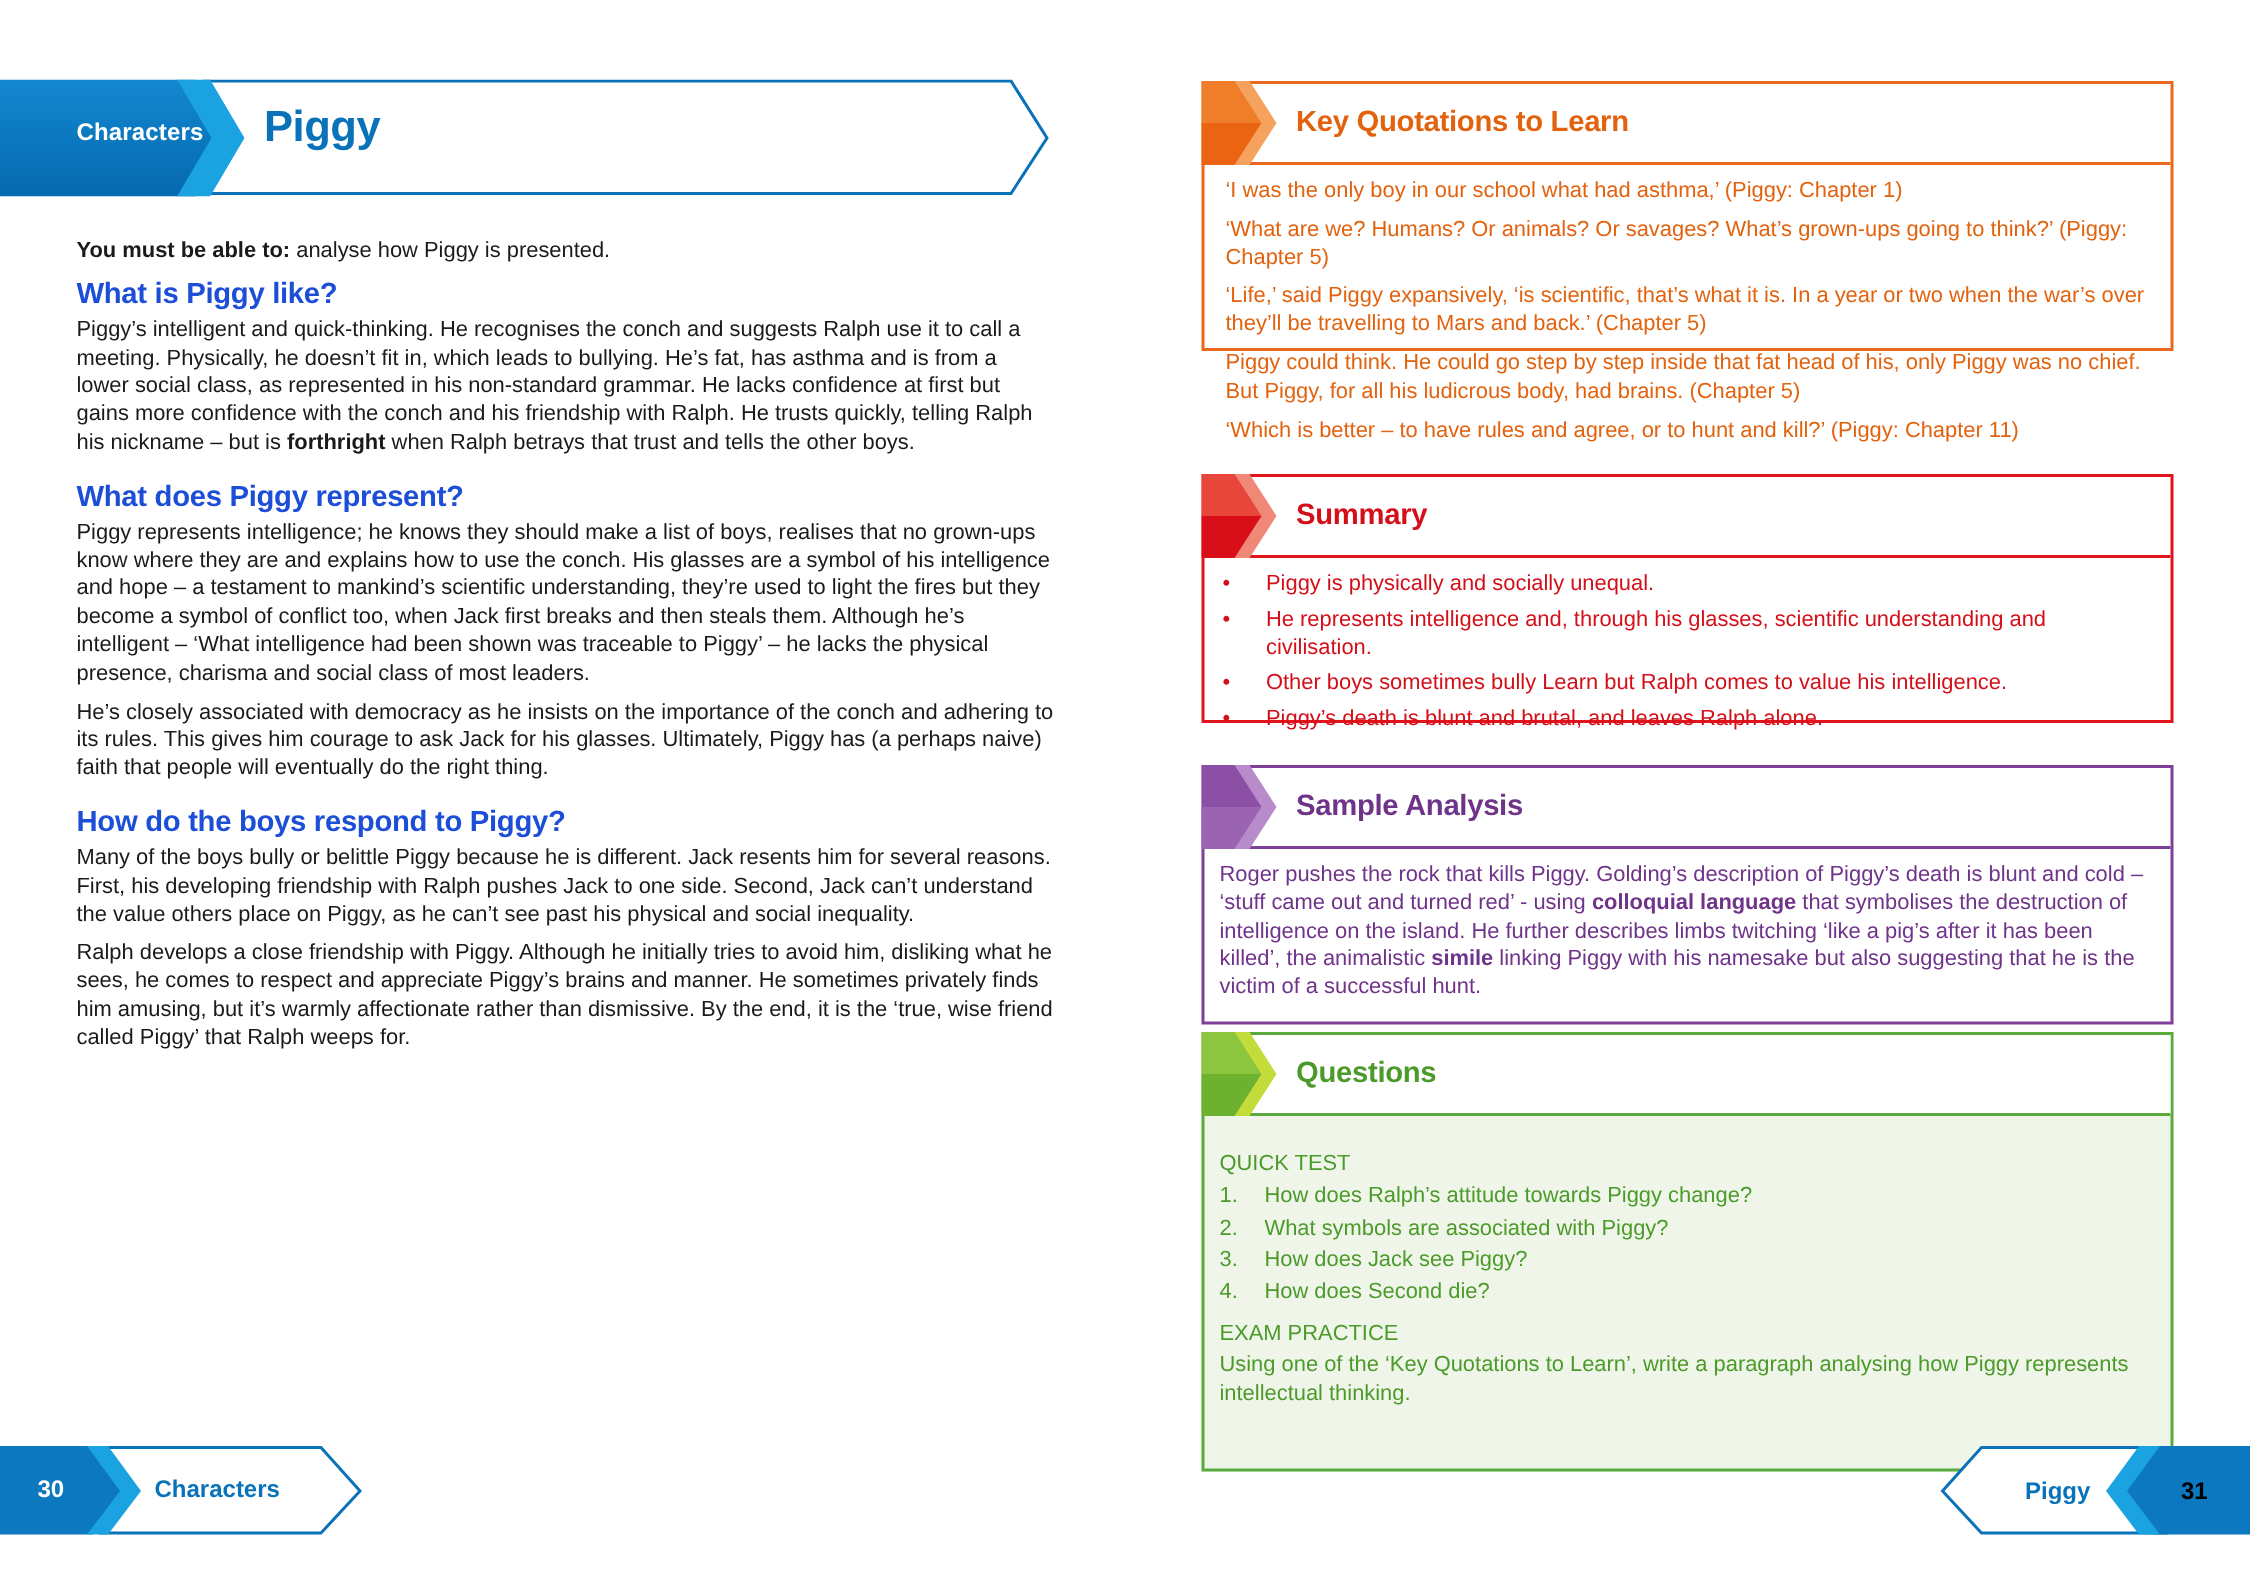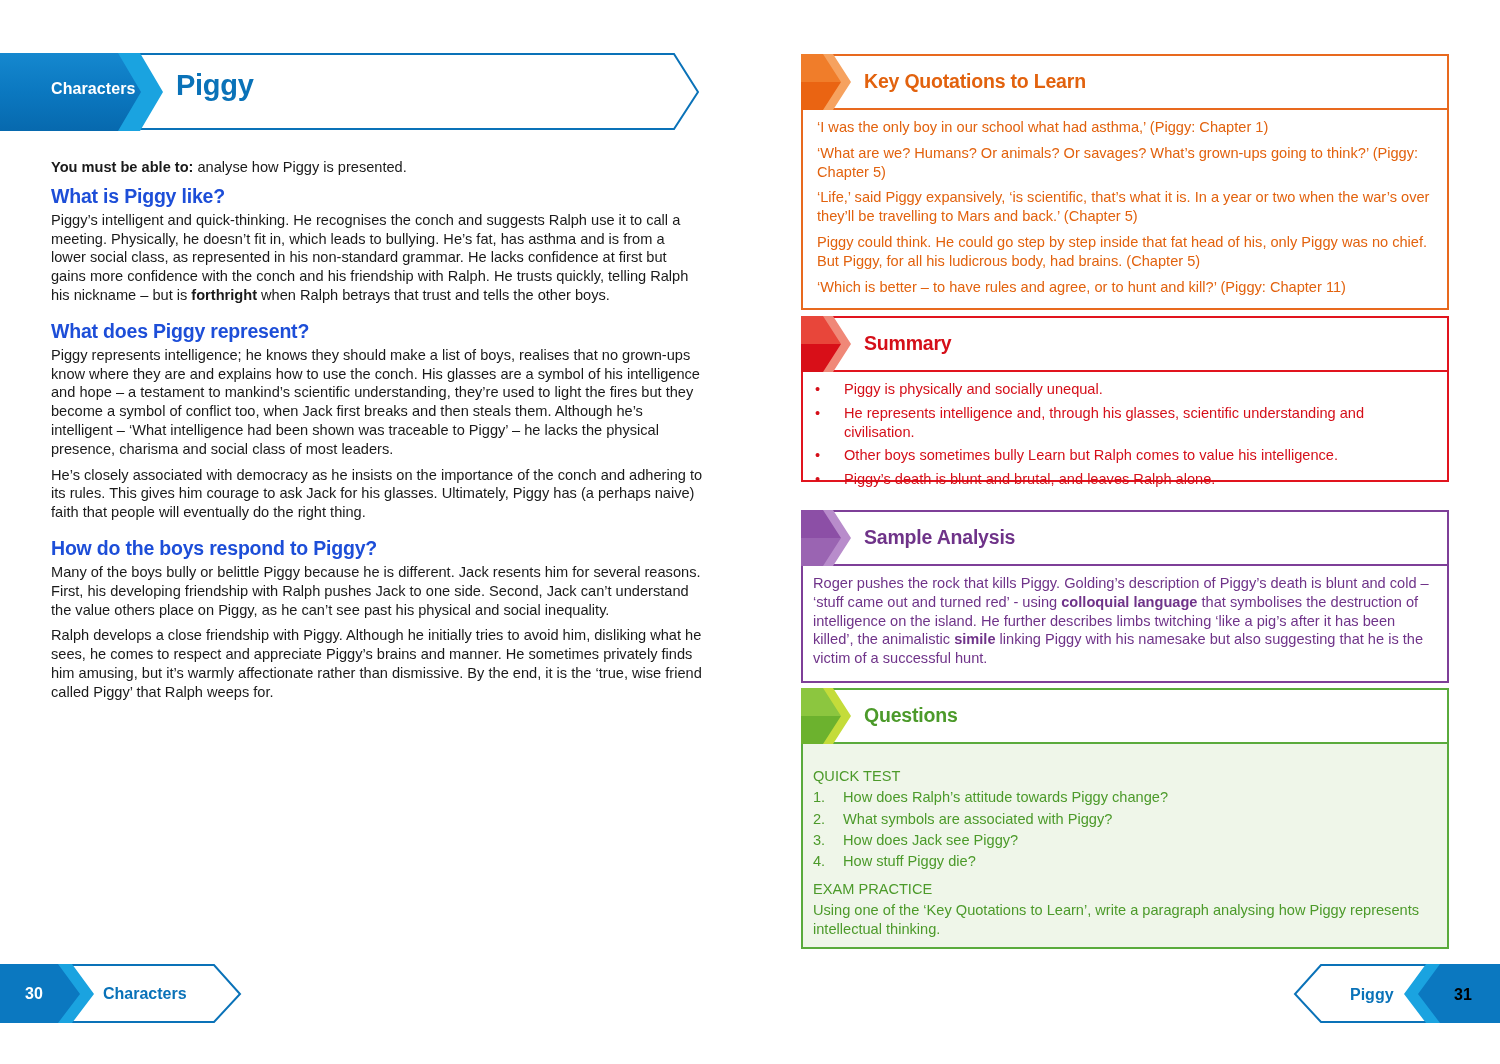--- a/index.html
+++ b/index.html
@@ -21,41 +21,41 @@
   .left-body .section { margin-bottom: 14px; }
   .left-body p b { font-weight: bold; }
 
   
   .box { position: absolute; left: 801px; width: 648px; border: 2px solid; background: #ffffff; }
   .box .box-head { position: relative; height: 54px; border-bottom: 2px solid; }
   .box .box-head svg { position: absolute; left: -2px; top: -2px; }
   .box .box-title { position: absolute; left: 61px; top: 14px; font-size: 19.5px; font-weight: bold; letter-spacing: -0.2px; }
   .box .box-body { padding: 8px 10px 6px 10px; font-size: 14.6px; line-height: 18.8px; }
 
-  .box.quotes { top: 54px; height: 256px; border-color: #e8691e; }
+  .box.quotes { top: 54px; height: 180px; border-color: #e8691e; }
   .box.quotes .box-head { border-color: #e8691e; }
   .box.quotes .box-title { color: #e2620e; }
   .box.quotes .box-body { color: #e2620e; padding-left: 14px; }
   .box.quotes .quote { margin-bottom: 7px; }
 
   .box.summary { top: 316px; height: 166px; border-color: #e1141e; }
   .box.summary .box-head { border-color: #e1141e; }
   .box.summary .box-title { color: #d50f19; }
   .box.summary .box-body { color: #d50f19; padding-top: 8px; }
   .box.summary ul { list-style: none; }
   .box.summary li { position: relative; padding-left: 31px; margin-bottom: 5px; }
   .box.summary li .bullet { position: absolute; left: 2px; top: 0; }
 
   .box.analysis { top: 510px; height: 173px; border-color: #7e3f98; }
   .box.analysis .box-head { border-color: #7e3f98; }
   .box.analysis .box-title { color: #6f3389; }
   .box.analysis .box-body { color: #6f3389; padding-top: 8px; }
   .box.analysis b { font-weight: bold; }
 
-  .box.questions { top: 688px; height: 261px; border-color: #5aab3c; background: #eff6e9; }
+  .box.questions { top: 688px; height: 293px; border-color: #5aab3c; background: #eff6e9; }
   .box.questions .box-head { border-color: #5aab3c; background: #ffffff; }
   .box.questions .box-title { color: #4c9a2a; }
   .box.questions .box-body { color: #4c9a2a; padding-top: 22px; line-height: 21.3px; }
   .box.questions .q-heading { text-transform: none; }
   .box.questions ol { list-style: none; margin-bottom: 7px; }
   .box.questions li { position: relative; padding-left: 30px; }
   .box.questions li .num { position: absolute; left: 0; top: 0; }
   .box.questions .exam-text { line-height: 19px; }
 
   
@@ -168,21 +168,21 @@
       <polygon points="22,0 32,0 50,28 32,56 22,56 40,28" fill="#c4dc3a"></polygon>
     </svg>
     <span class="box-title">Questions</span>
   </div>
   <div class="box-body">
     <div class="q-heading">QUICK TEST</div>
     <ol>
       <li><span class="num">1.</span><span>How does Ralph’s attitude towards Piggy change?</span></li>
       <li><span class="num">2.</span><span>What symbols are associated with Piggy?</span></li>
       <li><span class="num">3.</span><span>How does Jack see Piggy?</span></li>
-      <li><span class="num">4.</span><span>How stuff Piggy die?</span></li>
+      <li><span class="num">4.</span><span>How does Second die?</span></li>
     </ol>
     <div class="q-heading">EXAM PRACTICE</div>
     <p class="exam-text">Using one of the ‘Key Quotations to Learn’, write a paragraph analysing how Piggy represents intellectual thinking.</p>
   </div>
 </div>
 
 <div class="footer-left">
   <svg width="245" height="60" viewBox="0 0 245 60">
     <polygon points="68,1 214,1 240,30 214,58 68,58 90,30" fill="#ffffff" stroke="#0a72b8" stroke-width="2"></polygon>
     <polygon points="0,0 62,0 84,30 62,59 0,59" fill="#0b78c0"></polygon>

